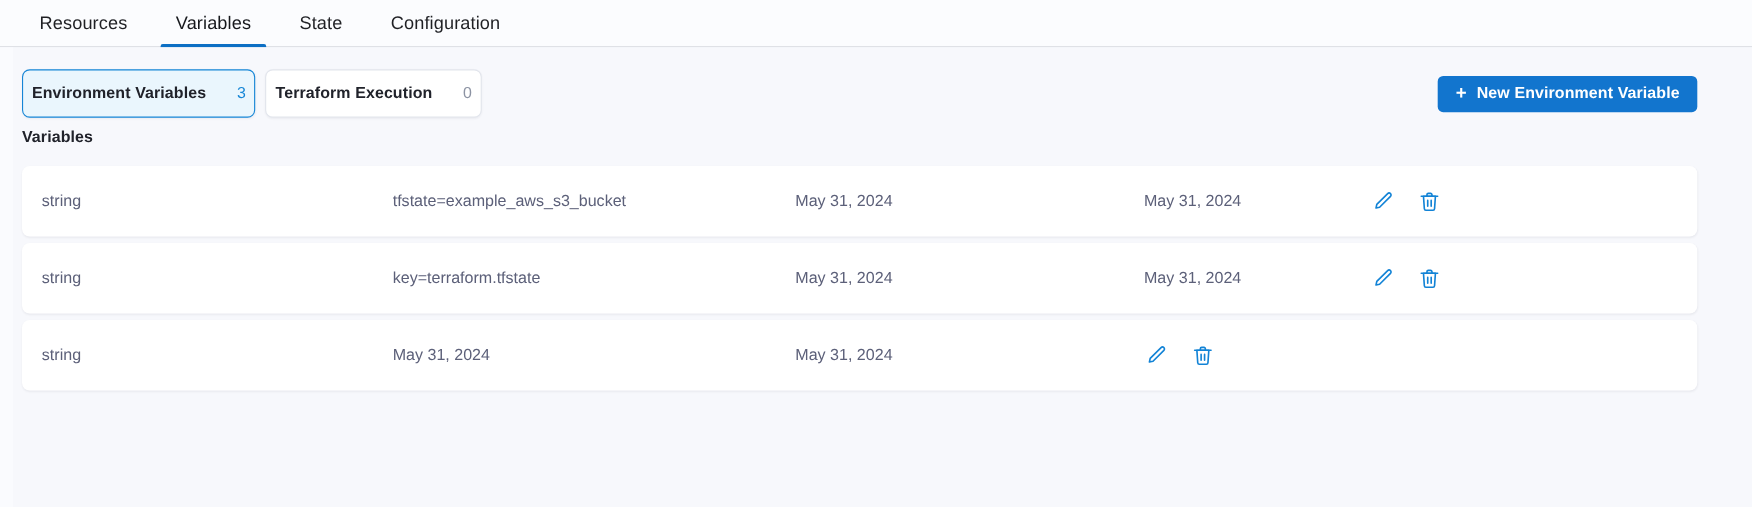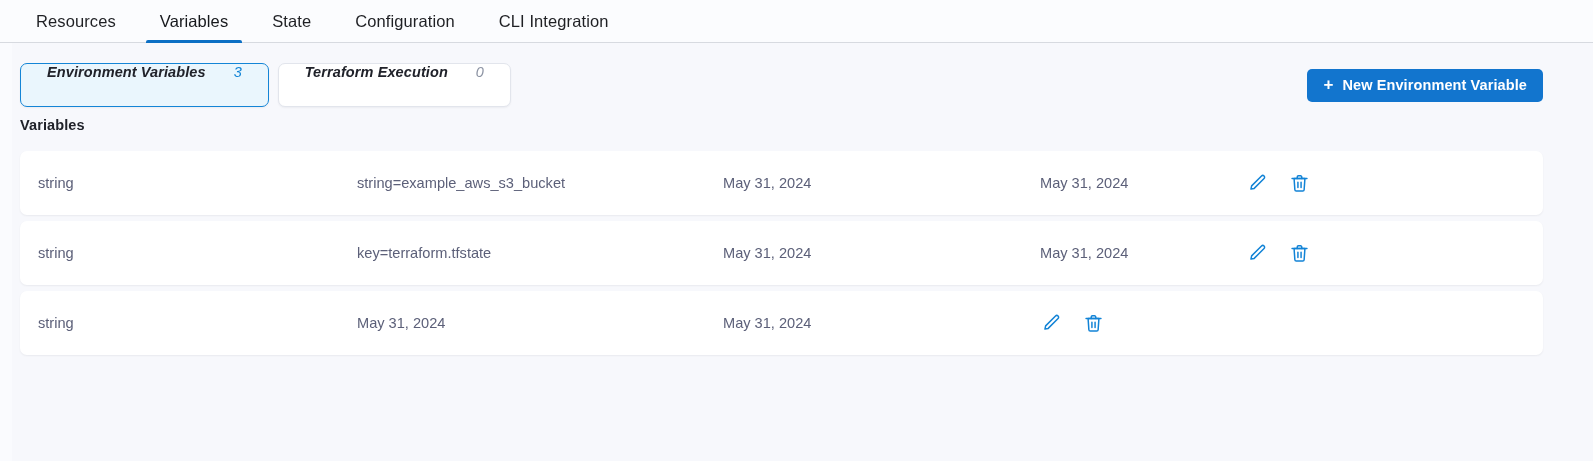--- a/index.html
+++ b/index.html
@@ -71,30 +71,29 @@
   }
 
   
   .toolbar {
     display: flex;
     align-items: center;
     padding-top: 20px;
   }
   .chip {
     display: flex;
-    align-items: flex-start;
+    align-items: center;
     background: #ffffff;
     border: 1px solid #e2e5ec;
     border-radius: 7px;
     height: 44px;
-    padding: 0 26px;
+    padding: 0 8px;
     box-sizing: border-box;
     cursor: pointer;
     box-shadow: 0 1px 2px rgba(16,24,40,.05);
-    font-style: italic;
   }
   .chip + .chip { margin-left: 9px; }
   .chip.selected {
     background: #eaf6fd;
     border: 1px solid #1485d6;
   }
   .chip-label {
     font-size: 14.5px;
     font-weight: bold;
     color: #20222a;
@@ -212,23 +211,20 @@
   </div>
   <div class="tab active">
     <span>Variables</span>
   </div>
   <div class="tab">
     <span>State</span>
   </div>
   <div class="tab">
     <span>Configuration</span>
   </div>
-  <div class="tab">
-    <span>CLI Integration</span>
-  </div>
 </div>
 
 <div class="page">
   <div class="content">
 
     <div class="toolbar">
       <div class="chip selected">
         <span class="chip-label">Environment Variables</span>
         <span class="chip-count">3</span>
       </div>
@@ -245,21 +241,21 @@
       </button>
     </div>
 
     <div class="section-title">Variables</div>
 
     <div class="table">
 
 
       <div class="grid row">
         <div class="cell">string</div>
-        <div class="cell">string=example_aws_s3_bucket</div>
+        <div class="cell">tfstate=example_aws_s3_bucket</div>
         <div class="cell">May 31, 2024</div>
         <div class="cell">May 31, 2024</div>
         <div class="actions">
           <button class="icon-btn" title="Edit">
             <svg width="21" height="21" viewBox="0 0 24 24" fill="none" stroke="#1283d6" stroke-width="1.7" stroke-linecap="round" stroke-linejoin="round">
               <path d="M16.6 3.4a2 2 0 0 1 2.9 2.9L8.2 17.6l-3.7.8.8-3.7z"></path>
             </svg>
           </button>
           <button class="icon-btn" title="Delete">
             <svg width="21" height="21" viewBox="0 0 24 24" fill="none" stroke="#1283d6" stroke-width="1.7" stroke-linecap="round" stroke-linejoin="round">

